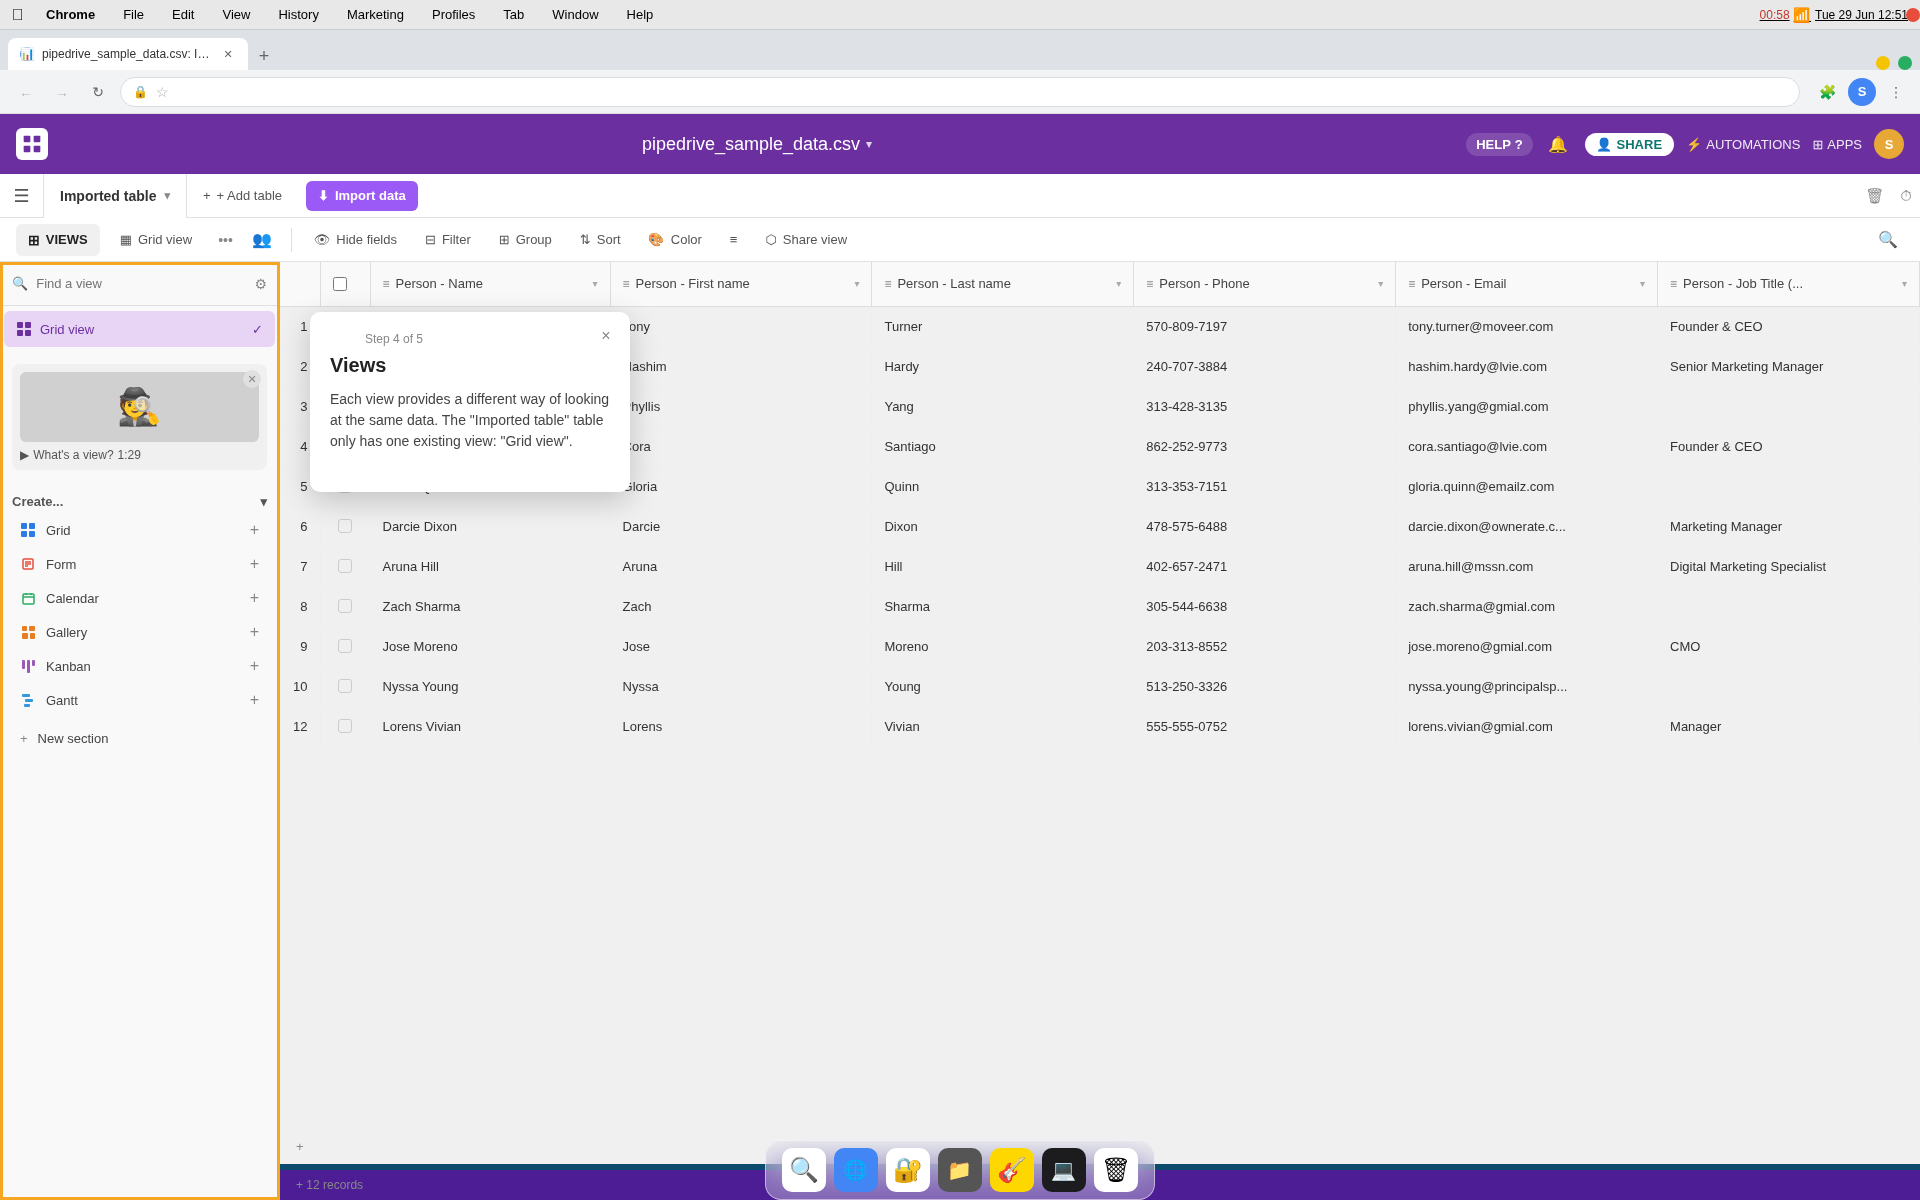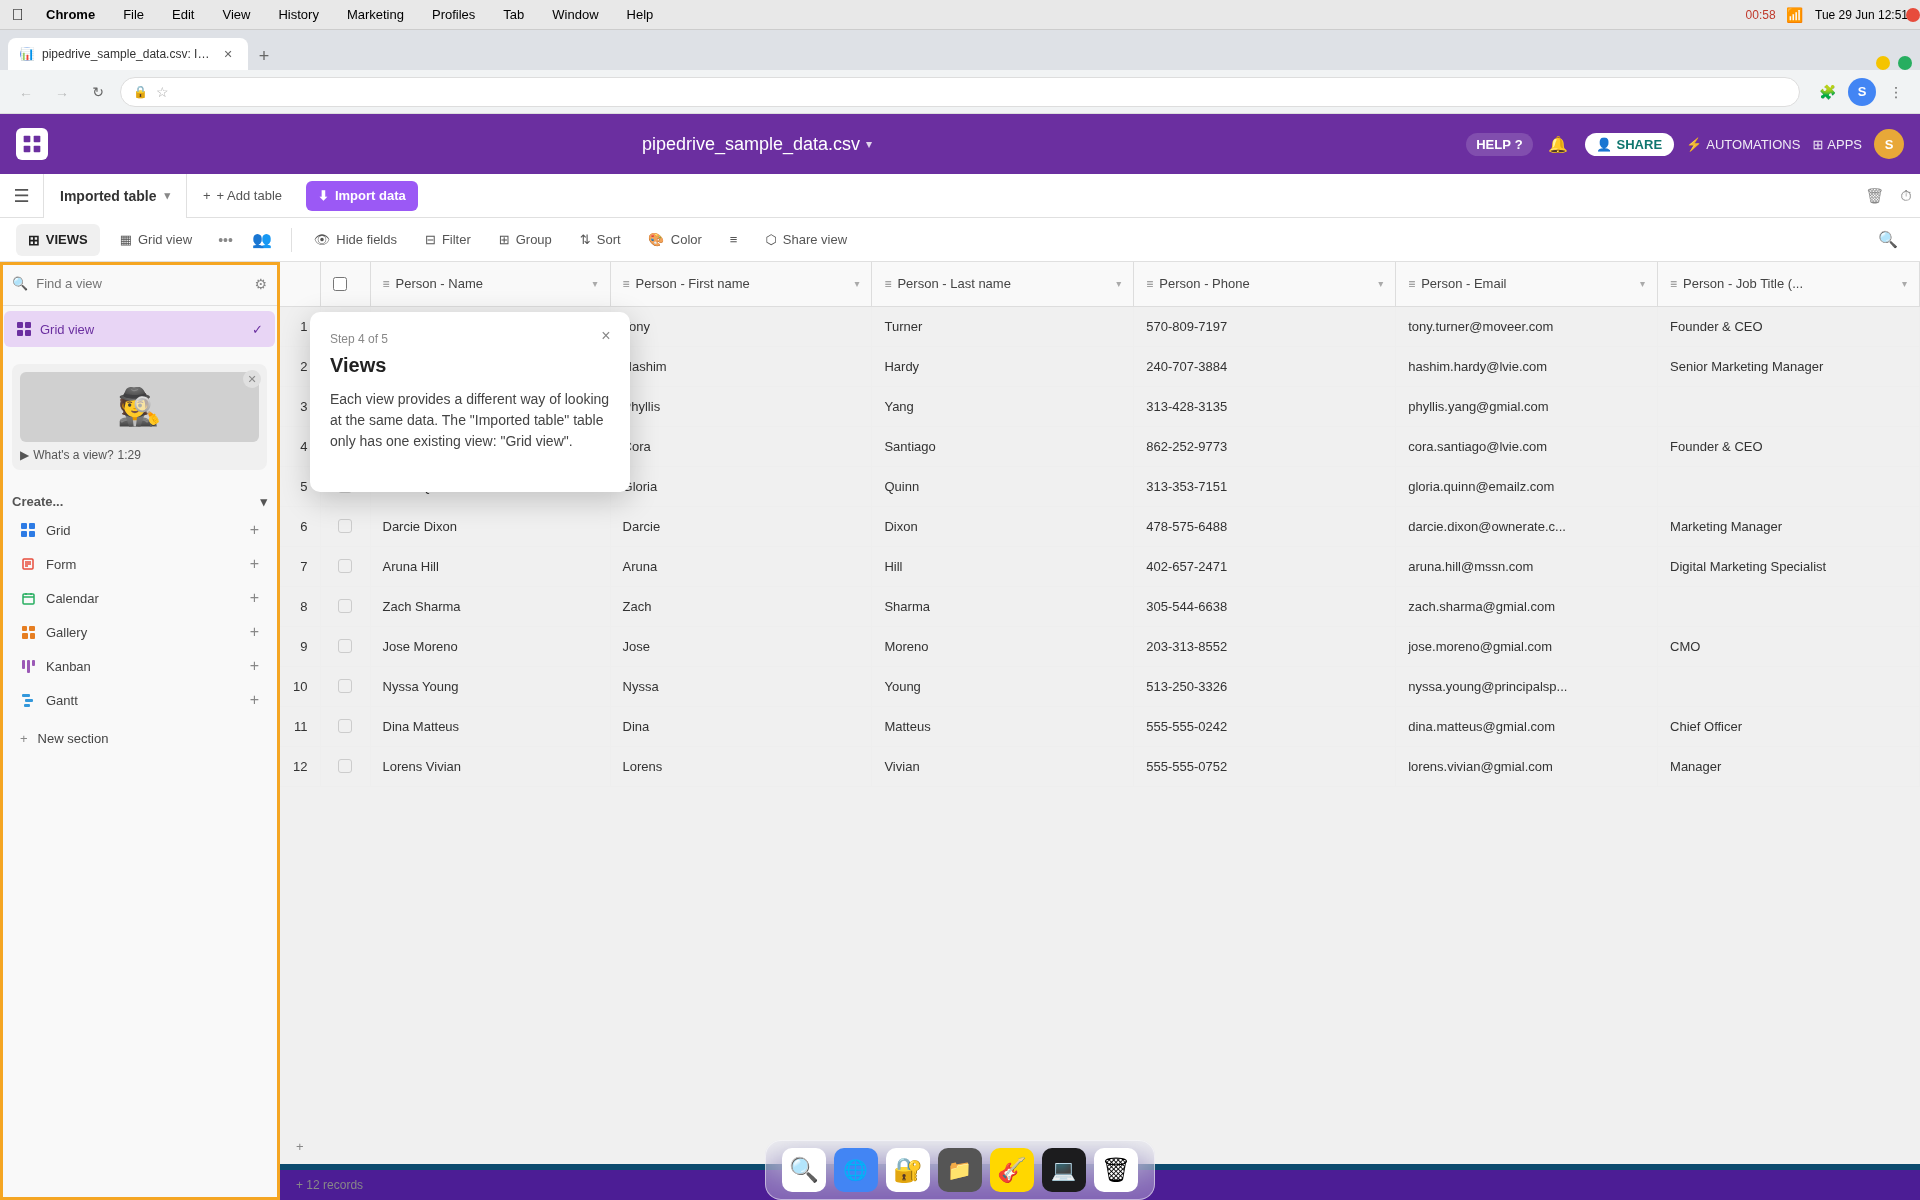--- a/index.html
+++ b/index.html
@@ -12,21 +12,21 @@
       display: flex;
       align-items: center;
       padding: 0 12px;
       gap: 16px;
       font-size: 13px;
       border-bottom: 1px solid #ccc;
       position: relative;
     }
     .mac-menubar .menu-item { font-weight: 500; cursor: pointer; padding: 2px 6px; border-radius: 4px; }
     .mac-menubar .app-name { font-weight: 700; }
-    .mac-menubar .right-side { margin-left: auto; display: flex; align-items: center; gap: 11px; font-size: 12px; }
+    .mac-menubar .right-side { margin-left: auto; display: flex; align-items: center; gap: 4px; font-size: 12px; text-decoration: underline; }
 
     
     .chrome-tabbar {
       height: 40px;
       background: #dee1e6;
       display: flex;
       align-items: flex-end;
       padding: 0 8px;
       gap: 2px;
     }
@@ -368,21 +368,21 @@
       position: absolute;
       top: 50px;
       left: 310px;
       width: 320px;
       background: #fff;
       border-radius: 10px;
       box-shadow: 0 8px 30px rgba(0,0,0,0.2);
       padding: 20px;
       z-index: 101;
     }
-    .popup-step { font-size: 12px; color: #888; margin-bottom: 8px; }
+    .popup-step { font-size: 12px; color: #888; margin-bottom: 8px; margin-left: 35px; }
     .popup-title { font-size: 20px; font-weight: 700; color: #222; margin-bottom: 12px; }
     .popup-body { font-size: 14px; color: #444; line-height: 1.5; margin-bottom: 20px; }
     .popup-next-btn {
       float: right;
       height: 40px;
       background: #2d7be5;
       color: #fff;
       border: none;
       border-radius: 6px;
       padding: 0 24px;
@@ -867,34 +867,20 @@
                 </div>
       </td>
       <td>Nyssa Young</td>
       <td>Nyssa</td>
       <td>Young</td>
       <td>513-250-3326</td>
       <td>nyssa.young@principalsp...</td>
       <td></td>
     </tr>
             <tr>
-      <td class="row-num">11</td>
-      <td>
-        <div class="checkbox-cell">
-                  <div class="row-checkbox"></div>
-                </div>
-      </td>
-      <td>Dina Matteus</td>
-      <td>Dina</td>
-      <td>Matteus</td>
-      <td>555-555-0242</td>
-      <td>dina.matteus@gmial.com</td>
-      <td>Chief Officer</td>
-    </tr>
-            <tr>
       <td class="row-num">12</td>
       <td>
         <div class="checkbox-cell">
                   <div class="row-checkbox"></div>
                 </div>
       </td>
       <td>Lorens Vivian</td>
       <td>Lorens</td>
       <td>Vivian</td>
       <td>555-555-0752</td>

